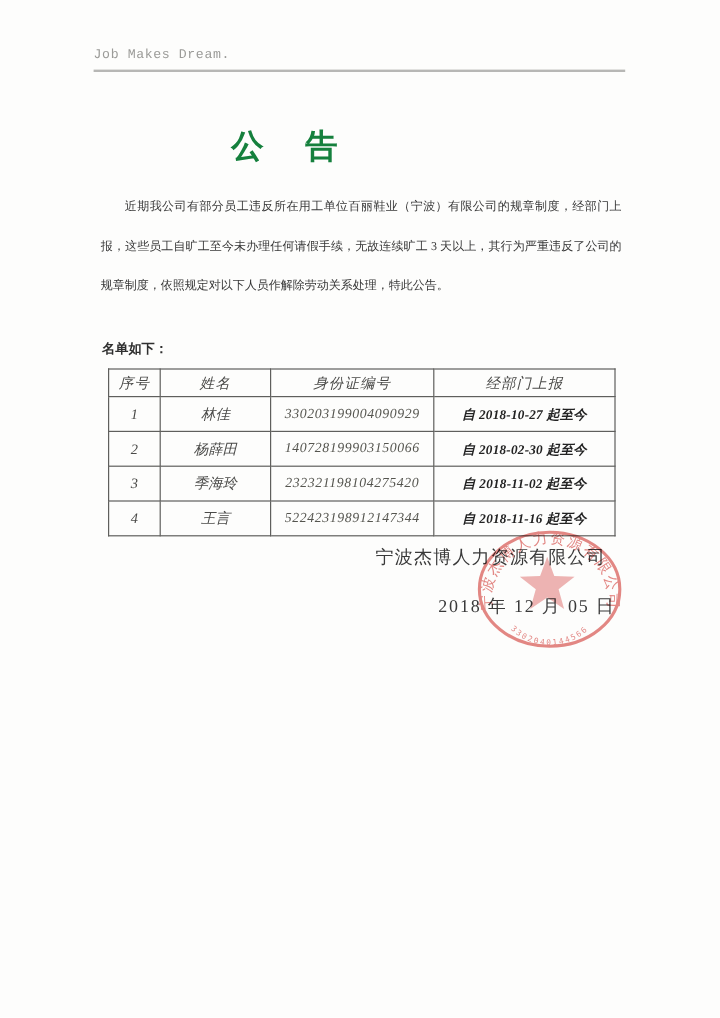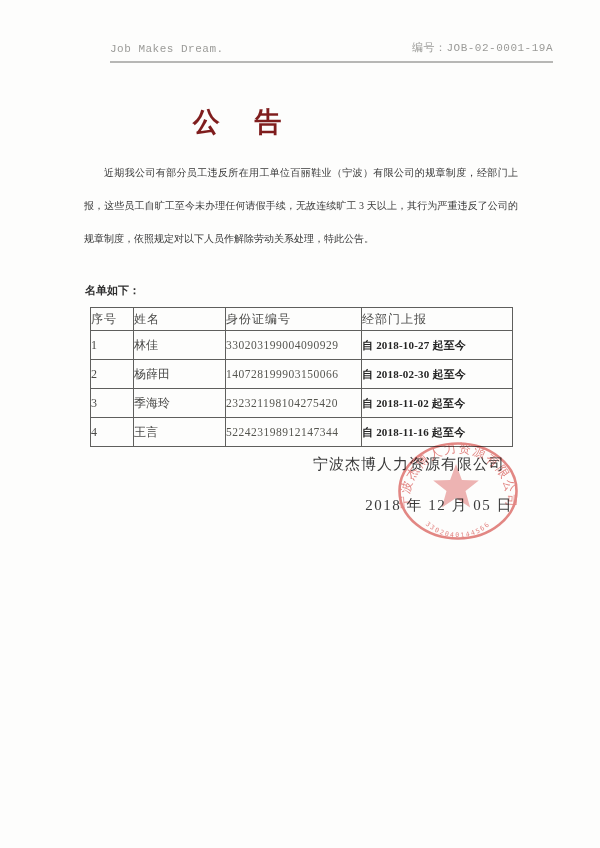--- a/index.html
+++ b/index.html
@@ -13,28 +13,28 @@
     overflow: hidden;
   }
   
   .doc-header {
     position: absolute; left: 78px; top: 40px; width: 443px;
     display: flex; justify-content: space-between; align-items: flex-end;
     padding-bottom: 6px;
     border-bottom: 2px solid #b7b7b5;
     color: #9b9b98;
     font-family: "Liberation Mono", "DejaVu Sans Mono", monospace;
-    font-size: 11px; letter-spacing: 0.5px; margin-left: 32px;
+    font-size: 11px; letter-spacing: 0.5px;
   }
   
   .doc-title {
     position: absolute; left: 0; top: 104px; width: 478px;
     text-align: center;
     font-size: 27px; font-weight: bold; letter-spacing: 14px;
-    color: #7f1d1d;
+    color: #15803d;
     padding-left: 10px;
   }
   
   .doc-body {
     position: absolute; left: 84px; top: 156px; width: 434px;
     font-size: 10px; line-height: 33px;
     text-align: justify; text-indent: 2em;
     color: #373737;
   }
   .list-label {
@@ -46,24 +46,24 @@
     position: absolute; left: 90px; top: 307px;
     border-collapse: collapse;
     width: 422px; table-layout: fixed;
   }
   table.roster col.c0 { width: 43px; }
   table.roster col.c1 { width: 92px; }
   table.roster col.c2 { width: 136px; }
   table.roster col.c3 { width: 151px; }
   table.roster th, table.roster td {
     border: 1px solid #5f5f5d;
-    text-align: left; vertical-align: middle;
+    text-align: center; vertical-align: middle;
     font-weight: normal;
     color: #4a4a48;
-    overflow: hidden; white-space: nowrap;
+    overflow: hidden; white-space: nowrap; font-style: italic;
   }
   table.roster th { height: 23px; font-size: 12px; letter-spacing: 1px; }
   table.roster td { height: 29px; font-size: 12px; }
   table.roster td.idnum { font-size: 11.5px; letter-spacing: 0.5px; color: #55554f; }
   table.roster td.period { font-weight: bold; font-size: 11px; color: #232323; letter-spacing: 0.2px; }
   
   .sign-company {
     position: absolute; left: 0; top: 455px; width: 505px;
     text-align: right; font-size: 15px; letter-spacing: 1px; color: #3a3a3a;
   }
@@ -78,21 +78,20 @@
     opacity: 0.78;
     mix-blend-mode: multiply;
     pointer-events: none;
   }
 </style>
 </head>
 <body>
 
 <div class="doc-header">
   <span>Job Makes Dream.</span>
-  <span>编号：JOB-02-0001-19A</span>
 </div>
 
 <div class="doc-title">公  告</div>
 
 <p class="doc-body">近期我公司有部分员工违反所在用工单位百丽鞋业（宁波）有限公司的规章制度，经部门上报，这些员工自旷工至今未办理任何请假手续，无故连续旷工 3 天以上，其行为严重违反了公司的规章制度，依照规定对以下人员作解除劳动关系处理，特此公告。</p>
 
 <div class="list-label">名单如下：</div>
 
 <table class="roster">
   <colgroup>

